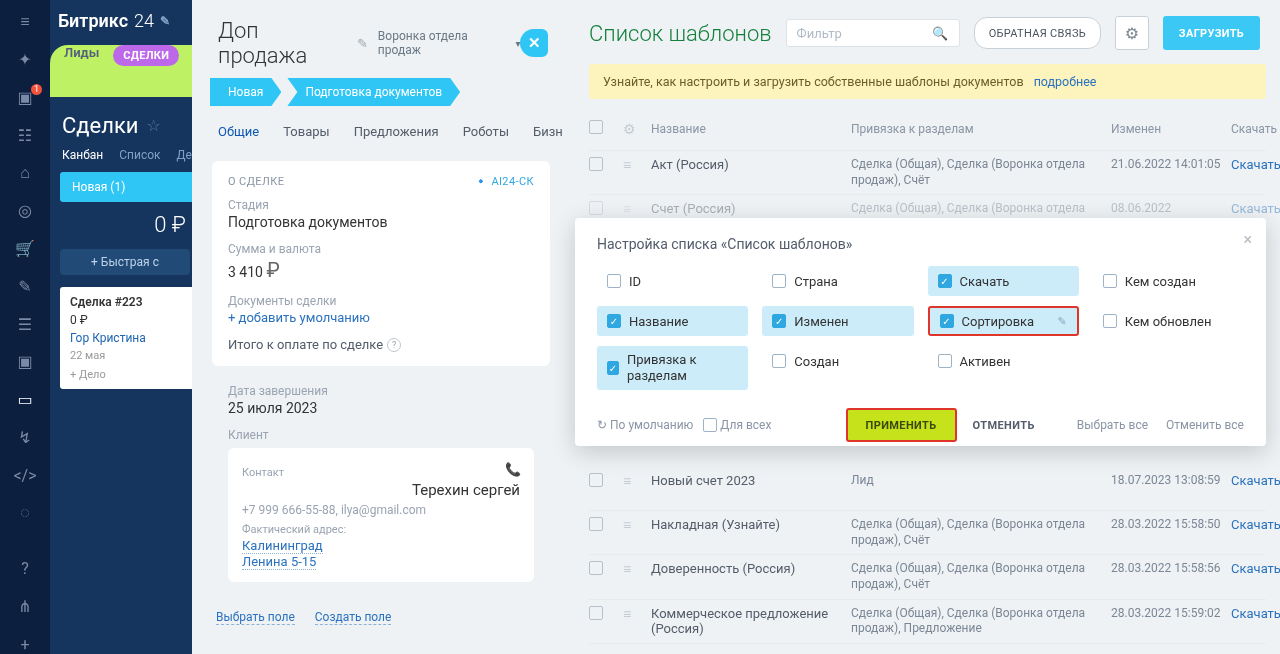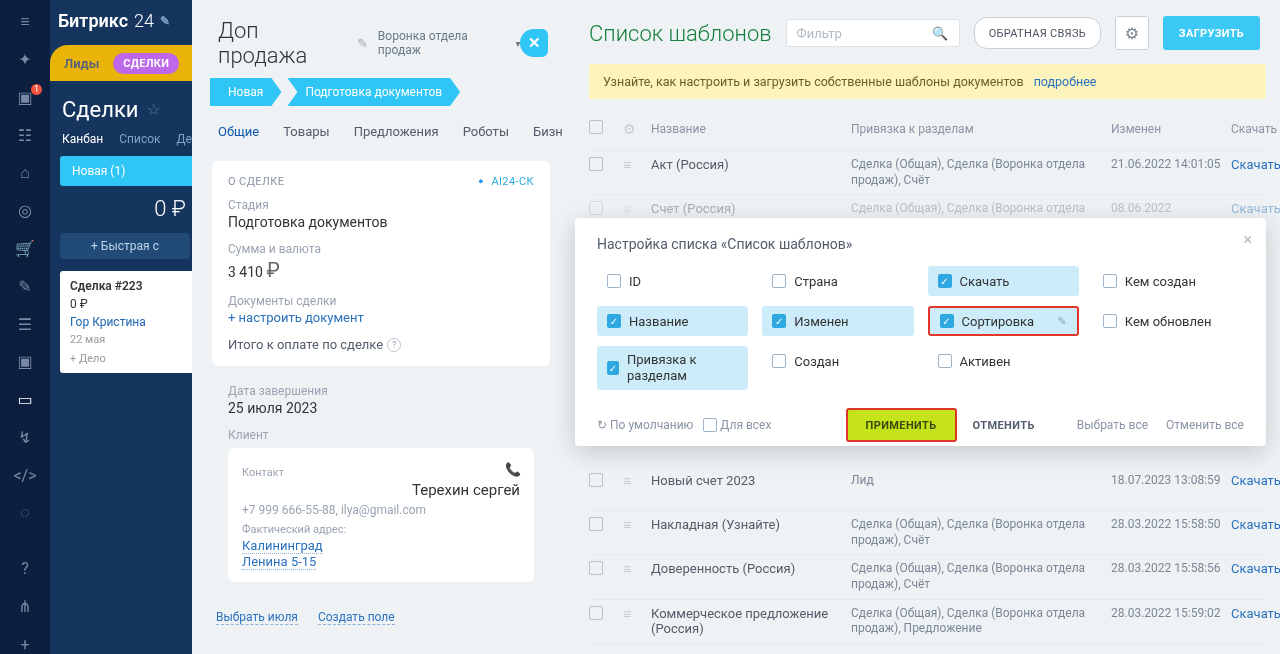--- a/index.html
+++ b/index.html
@@ -7,21 +7,21 @@
 
   
   .deep-sidebar { position: absolute; left:0; top:0; width:50px; height:654px; background:#0c1f3f; display:flex; flex-direction:column; align-items:center; padding-top:12px; gap:18px; }
   .deep-sidebar .ic { width:22px; height:22px; color:#7a8aa6; display:flex; align-items:center; justify-content:center; font-size:16px; position:relative; }
   .deep-sidebar .badge { position:absolute; top:-4px; right:-6px; background:#f0523c; color:#fff; font-size:9px; border-radius:6px; padding:0 3px; line-height:11px; }
 
   
   .deals-col { position:absolute; left:50px; top:0; width:150px; height:654px; background:#15355e; color:#fff; }
   .logo-row { display:flex; align-items:center; gap:6px; padding:10px 10px 14px 8px; font-size:18px; font-weight:600; }
   .logo-row .pen { font-size:12px; color:#7ea0c7; }
-  .tab-row { display:flex; align-items:center; background:#eab308; border-radius:18px 0 0 0; height:36px; padding-left:14px; }
+  .tab-row { display:flex; align-items:flex-start; background:#bef264; border-radius:18px 0 0 0; height:52px; padding-left:14px; }
   .tab-row .t-leads { color:#54617a; font-size:13px; font-weight:600; }
   .tab-row .t-deals { background:#bc68e9; color:#fff; font-size:11px; font-weight:700; padding:4px 10px; border-radius:12px; margin-left:14px; letter-spacing:.3px; }
   .sec-title { display:flex; align-items:center; gap:8px; padding:16px 10px 10px 12px; font-size:22px; }
   .sec-title .star { color:#5a7aa0; font-size:16px; }
   .view-tabs { display:flex; gap:16px; padding:0 12px; font-size:12px; color:#7ea0c7; }
   .view-tabs .active { color:#fff; }
   .stage-pill { margin:10px 0 0 10px; background:#2fc6f6; color:#fff; font-size:12px; height:30px; display:flex; align-items:center; padding:0 12px; border-radius:3px 0 0 3px; }
   .amount-line { text-align:right; padding:10px 14px 6px 0; font-size:22px; font-weight:300; }
   .quick-btn { margin:6px 10px 0 10px; background:#224a77; border-radius:4px; height:26px; font-size:12px; color:#bcd3ea; display:flex; align-items:center; justify-content:center; }
   .card { margin:12px 0 0 10px; background:#fff; color:#333; border-radius:3px 0 0 3px; padding:8px 10px; font-size:12px; }
@@ -176,21 +176,21 @@
       <span style="color:#2fa8e1;">🔹 AI24-ск</span>
     </div>
     <div class="sk">Стадия</div>
     <div class="sv">Подготовка документов</div>
     <div class="sk">Сумма и валюта</div>
     <div class="sv big-sum">
       <span>3 410</span>
       <span class="rub">₽</span>
     </div>
     <div class="sk">Документы сделки</div>
-    <div class="sv lnk" style="font-size:13px;">+ настроить документ</div>
+    <div class="sv lnk" style="font-size:13px;">+ добавить умолчанию</div>
     <div style="color:#525c6a;font-size:13px;display:flex;align-items:center;gap:4px;">
       <span>Итого к оплате по сделке</span>
       <span style="width:14px;height:14px;border:1px solid #c0c8d0;border-radius:50%;font-size:9px;display:inline-flex;align-items:center;justify-content:center;color:#9aa4b2;">?</span>
     </div>
   </div>
 
   <div class="dp-block" style="background:transparent;padding-top:4px;">
     <div class="sk">Дата завершения</div>
     <div class="sv">25 июля 2023</div>
     <div class="sk">Клиент</div>
@@ -198,21 +198,21 @@
       <div class="mini-lbl">Контакт</div>
       <div style="font-size:15px;color:#333;text-align:right;">Терехин сергей</div>
       <div style="color:#9aa4b2;font-size:12px;margin-top:4px;">+7 999 666-55-88, ilya@gmail.com</div>
       <div class="mini-lbl">Фактический адрес:</div>
       <div class="lnk" style="font-size:13px;border-bottom:1px dotted #8cb2d8;display:inline-block;">Калининград</div><br>
       <div class="lnk" style="font-size:13px;border-bottom:1px dotted #8cb2d8;display:inline-block;">Ленина 5-15</div>
       <span style="position:absolute;top:14px;right:12px;color:#2fa8e1;">📞</span>
     </div>
   </div>
   <div class="footer-links">
-    <span>Выбрать июля</span>
+    <span>Выбрать поле</span>
     <span>Создать поле</span>
   </div>
 </div>
 
 <div class="tpl-panel">
   <div class="tpl-top">
     <span class="tpl-title">Список шаблонов</span>
     <div class="tpl-filter">
       <span>Фильтр</span>
       <span class="sicon">🔍</span>

